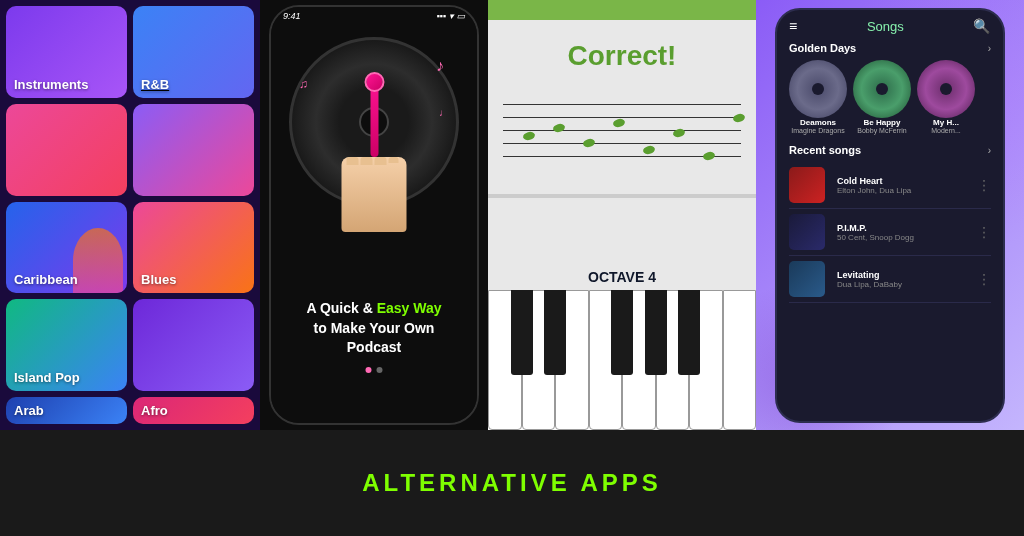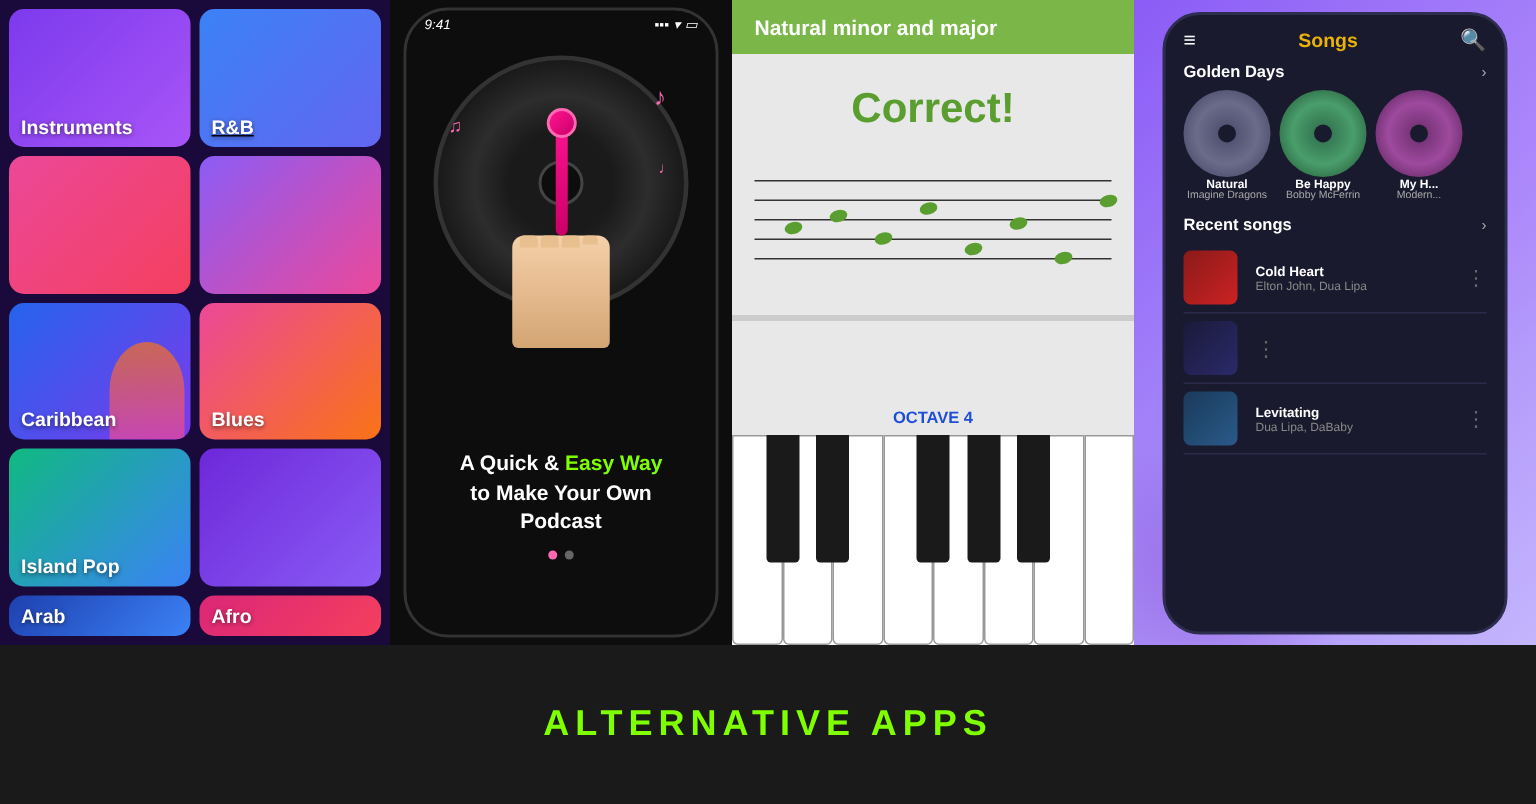--- a/index.html
+++ b/index.html
@@ -274,22 +274,22 @@
       top: 0;
       z-index: 2;
       border-radius: 0 0 3px 3px;
     }
 
     .octave-label {
       position: absolute;
       bottom: 145px;
       left: 50%;
       transform: translateX(-50%);
-      color: #1d4ed8;
-      font-size: 11px;
+      color: #0f172a;
+      font-size: 14px;
       font-weight: bold;
     }
 
     
     .panel-4 {
       width: 268px;
       height: 430px;
       background: linear-gradient(135deg, #8b5cf6 0%, #c4b5fd 100%);
       position: relative;
       overflow: hidden;
@@ -313,23 +313,23 @@
       align-items: center;
       padding: 8px 12px 4px;
     }
 
     .mp-menu-icon {
       color: white;
       font-size: 14px;
     }
 
     .mp-title {
-      color: #eab308;
+      color: #86efac;
       font-size: 13px;
-      font-weight: bold;
+      font-weight: normal;
     }
 
     .mp-search-icon {
       color: white;
       font-size: 14px;
     }
 
     .golden-days-section {
       padding: 4px 12px 6px;
     }
@@ -585,21 +585,20 @@
           <div class="podcast-dots">
             <div class="dot active"></div>
             <div class="dot"></div>
           </div>
         </div>
       </div>
     </div>
 
     <div class="panel-3">
       <div class="piano-app-header">
-        <div class="piano-app-title">Natural minor and major</div>
       </div>
 
       <div class="piano-correct">Correct!</div>
 
       <div class="staff-lines">
         <div class="staff-line"></div>
         <div class="staff-line"></div>
         <div class="staff-line"></div>
         <div class="staff-line"></div>
         <div class="staff-line"></div>
@@ -652,21 +651,21 @@
         <div class="golden-days-section">
           <div style="display:flex;justify-content:space-between;align-items:center;">
             <span class="golden-days-label">Golden Days</span>
             <span style="color:#aaa;font-size:10px;">›</span>
           </div>
           <div class="album-row">
             <div style="text-align:center;">
               <div class="album-disc album-disc-1">
                 <div class="disc-center"></div>
               </div>
-              <div class="album-song-name">Natural</div>
+              <div class="album-song-name">Deamons</div>
               <div class="album-artist-name">Imagine Dragons</div>
             </div>
             <div style="text-align:center;">
               <div class="album-disc album-disc-2">
                 <div class="disc-center"></div>
               </div>
               <div class="album-song-name">Be Happy</div>
               <div class="album-artist-name">Bobby McFerrin</div>
             </div>
             <div style="text-align:center;">
@@ -689,20 +688,24 @@
             <div class="song-thumb song-thumb-1"></div>
             <div class="song-info">
               <div class="song-name">Cold Heart</div>
               <div class="song-artist">Elton John, Dua Lipa</div>
             </div>
             <span class="song-more">⋮</span>
           </div>
 
           <div class="song-item">
             <div class="song-thumb song-thumb-2"></div>
+            <div class="song-info">
+              <div class="song-name">P.I.M.P.</div>
+              <div class="song-artist">50 Cent, Snoop Dogg</div>
+            </div>
             <span class="song-more">⋮</span>
           </div>
 
           <div class="song-item">
             <div class="song-thumb song-thumb-3"></div>
             <div class="song-info">
               <div class="song-name">Levitating</div>
               <div class="song-artist">Dua Lipa, DaBaby</div>
             </div>
             <span class="song-more">⋮</span>

